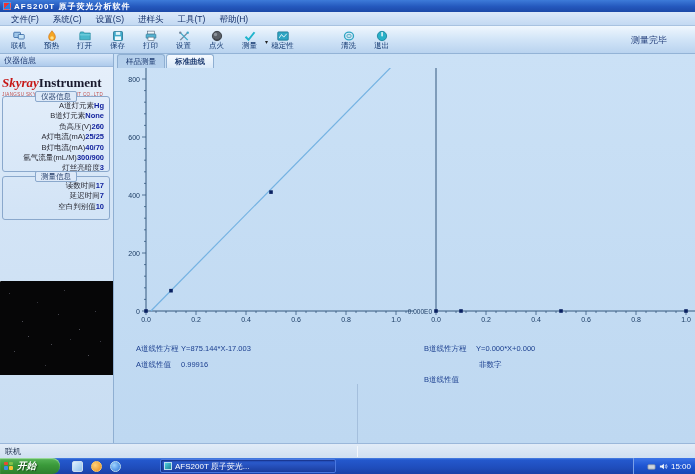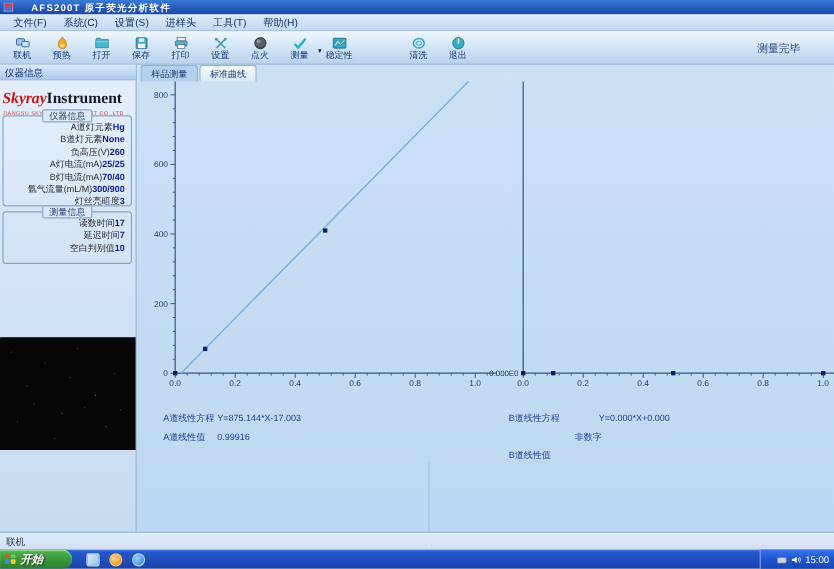--- a/index.html
+++ b/index.html
@@ -3,21 +3,21 @@
 <meta charset="utf-8">
 <style>
   * { margin:0; padding:0; box-sizing:border-box; }
   html,body { width:695px; height:474px; overflow:hidden; }
   body { font-family:"Liberation Sans", sans-serif; position:relative; background:#c6ddf3; }
   #window { position:absolute; inset:0; }
 
   
   .titlebar { position:absolute; left:0; top:0; width:695px; height:12px;
     background:linear-gradient(180deg,#3d7bd9 0%,#2458bd 55%,#1c49a8 100%);
-    display:flex; align-items:center; padding-left:3px;gap:12px; }
+    display:flex; align-items:center; padding-left:3px; }
   .app-icon { width:8px; height:8px; margin-right:3px; display:inline-block;
     background:linear-gradient(135deg,#e33 0 50%,#2a7fe0 50% 100%); border:1px solid #fff3; }
   .title-text { color:#fff; font-size:8px; font-weight:bold; letter-spacing:1px; white-space:nowrap; }
 
   
   .menubar { position:absolute; left:0; top:12px; width:695px; height:14px;
     background:linear-gradient(180deg,#dcE9fa,#c3d9f2); border-bottom:1px solid #a8c2e0;
     display:flex; align-items:center; padding-left:4px; }
   .menu-item { font-size:8.5px; color:#15306a; padding:0 7px; height:12px; line-height:12px; cursor:default; }
 
@@ -59,21 +59,21 @@
       45px 84px #38383f,88px 74px #4e4e56,70px 58px #36363e,28px 55px #50505a,
       100px 60px #3a3a44,58px 33px #44444c; }
 
   
   .main { position:absolute; left:114px; top:54px; width:581px; height:389px;
     background:linear-gradient(180deg,#cbe1f6,#bed8f1); }
   .tabs { position:absolute; left:3px; top:0; height:24px; display:flex; }
   .tab { font-size:7.5px; color:#1c3a70; padding:2px 8px 0 8px; height:14px;
     border:1px solid #8fafd2; border-bottom:none; border-radius:3px 3px 0 0;
     background:#b5d0ec; margin-right:1px; cursor:default; white-space:nowrap; }
-  .tab.active { background:linear-gradient(180deg,#f6faff,#d9e9f9); font-weight:normal; }
+  .tab.active { background:linear-gradient(180deg,#f6faff,#d9e9f9); font-weight:bold; }
   #chartsvg { position:absolute; left:0; top:14px; }
   .eq-label { position:absolute; font-size:7.5px; color:#1b3f8f; white-space:nowrap; }
   .eq-value { position:absolute; font-size:7.5px; color:#1b3f8f; white-space:nowrap; }
   .bottom-split { position:absolute; left:243px; top:330px; width:1px; height:59px; background:#a4bfdd; }
 
   
   .statusbar { position:absolute; left:0; top:443px; width:695px; height:15px;
     background:linear-gradient(180deg,#e2ecf8,#cfdff1); border-top:1px solid #9ab7da;
     font-size:8px; color:#20324f; padding:2px 0 0 5px; }
   .status-divider { position:absolute; left:357px; top:2px; width:1px; height:11px;
@@ -264,21 +264,21 @@
           <div class="g-row">
             <span class="g-label">负高压(V)</span>
             <span class="g-value">260</span>
           </div>
           <div class="g-row">
             <span class="g-label">A灯电流(mA)</span>
             <span class="g-value">25/25</span>
           </div>
           <div class="g-row">
             <span class="g-label">B灯电流(mA)</span>
-            <span class="g-value">70/40</span>
+            <span class="g-value">40/70</span>
           </div>
           <div class="g-row">
             <span class="g-label">氩气流量(mL/M)</span>
             <span class="g-value">300/900</span>
           </div>
           <div class="g-row">
             <span class="g-label">灯丝亮暗度</span>
             <span class="g-value">3</span>
           </div>
         </div>
@@ -416,21 +416,21 @@
         <rect x="345.2" y="241.2" width="3.6" height="3.6" fill="#0a2161"></rect>
         <rect x="445.2" y="241.2" width="3.6" height="3.6" fill="#0a2161"></rect>
         <rect x="570.2" y="241.2" width="3.6" height="3.6" fill="#0a2161"></rect>
       </svg>
     <div id="equations">
         <div class="eq-label" style="left: 22px; top: 290px;">A道线性方程</div>
         <div class="eq-value" style="left: 67px; top: 290px;">Y=875.144*X-17.003</div>
         <div class="eq-label" style="left: 22px; top: 306px;">A道线性值</div>
         <div class="eq-value" style="left: 67px; top: 306px;">0.99916</div>
         <div class="eq-label" style="left: 310px; top: 290px; text-align: center;">B道线性方程</div>
-        <div class="eq-value" style="left: 385px; top: 290px;">Y=0.000*X+0.000</div>
+        <div class="eq-value" style="left: 362px; top: 290px;">Y=0.000*X+0.000</div>
         <div class="eq-label" style="left: 310px; top: 321px;">B道线性值</div>
         <div class="eq-value" style="left: 365px; top: 306px;">非数字</div>
       </div>
     <div class="bottom-split"></div>
   </div>
 
   <div class="statusbar">
     <span>联机</span>
     <i class="status-divider"></i>
   </div>
@@ -443,20 +443,24 @@
           <i class="f3"></i>
           <i class="f4"></i>
         </span>
       <span class="start-label">开始</span>
     </div>
     <div class="quicklaunch" id="quicklaunch">
         <span class="ql-icon" style="background: linear-gradient(135deg, rgb(223, 240, 255), rgb(143, 192, 236)); border: 1px solid rgb(204, 221, 238);"></span>
         <span class="ql-icon" style="background: radial-gradient(circle at 35% 35%, rgb(255, 210, 122), rgb(232, 138, 26)); border: 1px solid rgb(255, 204, 102); border-radius: 50%;"></span>
         <span class="ql-icon" style="background: radial-gradient(circle at 35% 35%, rgb(159, 212, 255), rgb(42, 114, 216)); border: 1px solid rgb(187, 221, 238); border-radius: 50%;"></span>
       </div>
+    <div class="taskbtn">
+      <span class="tb-icon"></span>
+      <span>AFS200T 原子荧光...</span>
+    </div>
     <div class="tray">
       <svg viewBox="0 0 10 10">
           <rect x="1" y="3" width="8" height="5" rx="1" fill="#cfd6de" stroke="#8a93a0" stroke-width="0.8"></rect>
         </svg>
       <svg viewBox="0 0 10 10">
           <polygon points="1,4 3,4 5.5,2 5.5,8 3,6 1,6" fill="#eef4fb"></polygon>
           <path d="M6.8 3.4 q1.4 1.6 0 3.2 M8 2.4 q2 2.6 0 5.2" stroke="#eef4fb" stroke-width="0.8" fill="none"></path>
         </svg>
       <span class="tray-time">15:00</span>
     </div>

